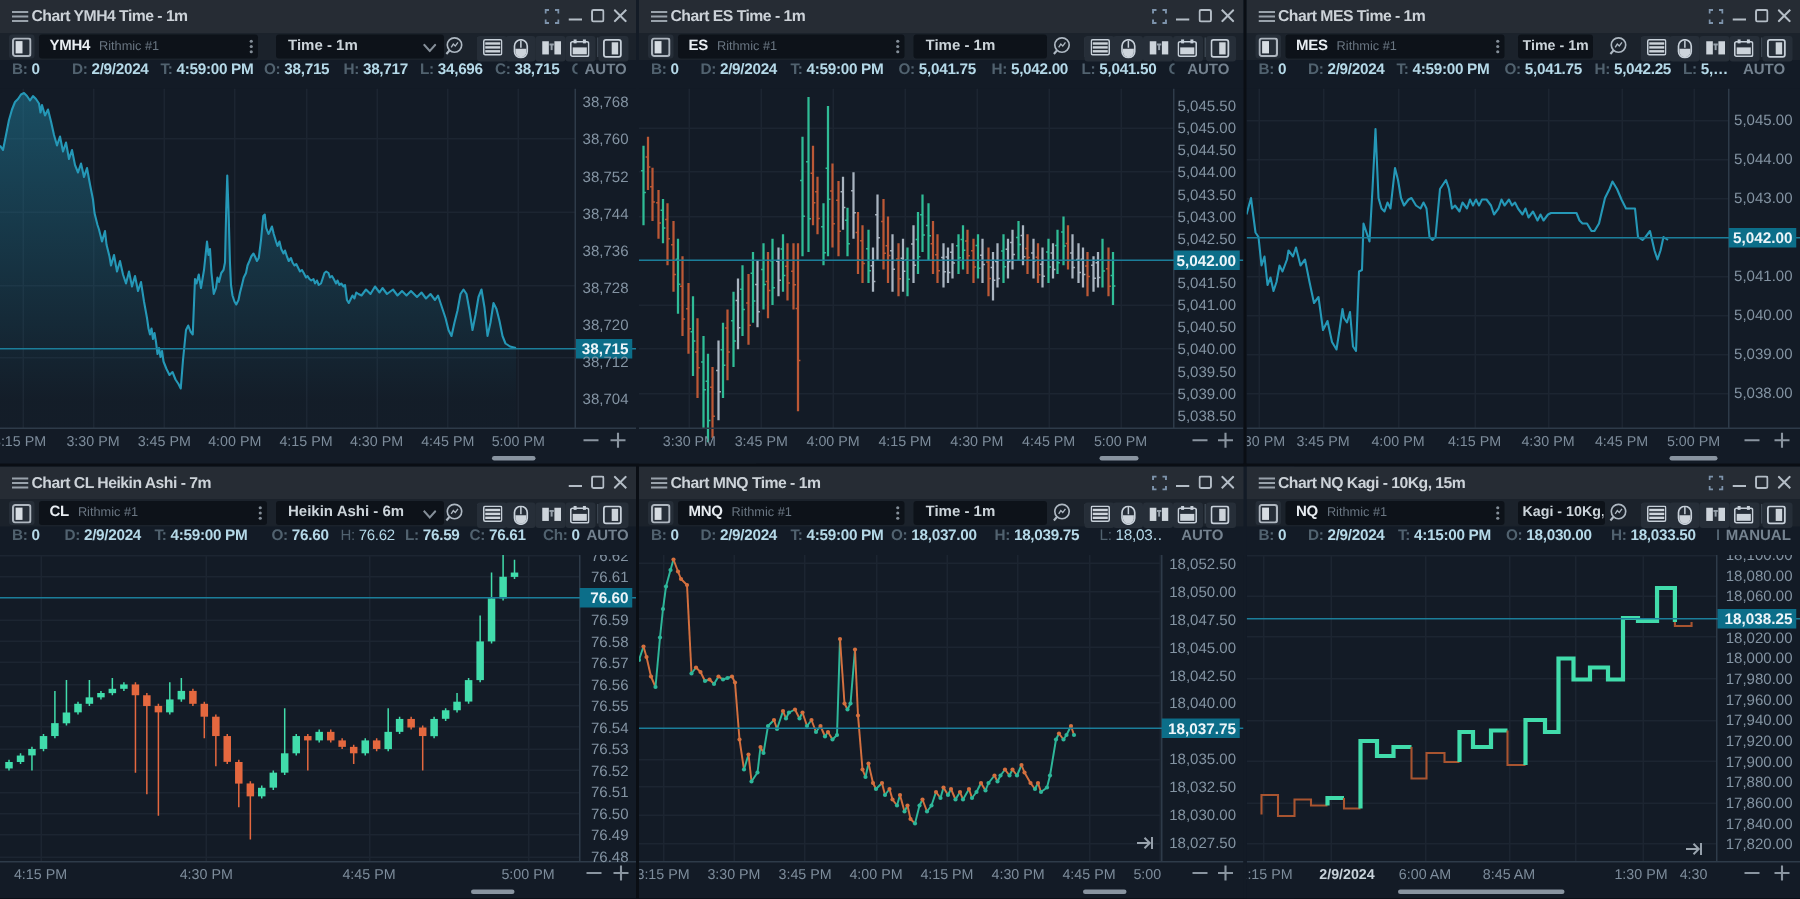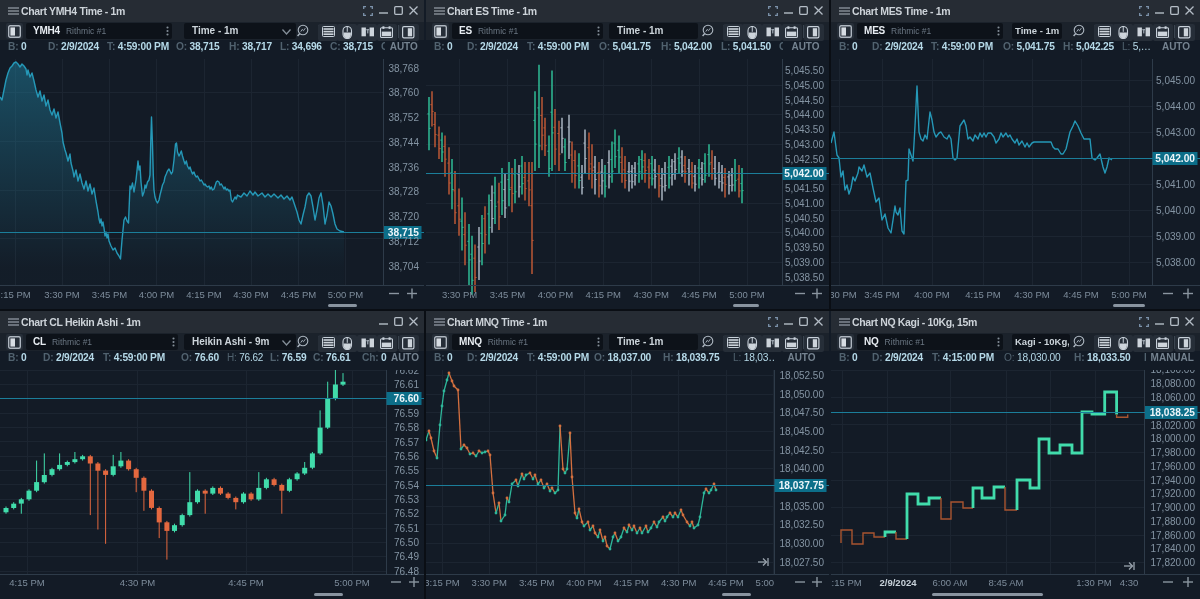--- a/index.html
+++ b/index.html
@@ -675,21 +675,21 @@
     <svg style="position:absolute;left:347.0px;top:25.5px" width="13" height="13" viewBox="0 0 13 13">
       <rect x="0.6" y="0.6" width="11.3" height="11.3" rx="1.4" fill="none" stroke="#c7d0d9" stroke-width="1.2"></rect>
       <rect x="5.8" y="2.2" width="4.3" height="8.1" fill="#cdd4db"></rect>
     </svg>
     <div style="position:absolute;left:0;top:41px;width:322px;height:16px;overflow:hidden">
       <div style="position:absolute;left:8px;top:0;font-size:10.2px;font-weight:700;letter-spacing:-0.2px;color:#51626f;white-space:nowrap">B: <span style="color:#b5d9e8">0</span></div>
       <div style="position:absolute;left:41px;top:0;font-size:10.2px;font-weight:700;letter-spacing:-0.2px;color:#51626f;white-space:nowrap">D: <span style="color:#b5d9e8">2/9/2024</span></div>
       <div style="position:absolute;left:100px;top:0;font-size:10.2px;font-weight:700;letter-spacing:-0.2px;color:#51626f;white-space:nowrap">T: <span style="color:#b5d9e8">4:59:00 PM</span></div>
       <div style="position:absolute;left:172px;top:0;font-size:10.2px;font-weight:700;letter-spacing:-0.2px;color:#51626f;white-space:nowrap">O: <span style="color:#b5d9e8">5,041.75</span></div>
       <div style="position:absolute;left:232px;top:0;font-size:10.2px;font-weight:700;letter-spacing:-0.2px;color:#51626f;white-space:nowrap">H: <span style="color:#b5d9e8">5,042.25</span></div>
-      <div style="position:absolute;left:291px;top:0;font-size:10.2px;font-weight:400;letter-spacing:-0.2px;color:#51626f;white-space:nowrap">L: <span style="color:#b5d9e8">5,…</span></div>
+      <div style="position:absolute;left:291px;top:0;font-size:10.2px;font-weight:700;letter-spacing:-0.2px;color:#51626f;white-space:nowrap">L: <span style="color:#b5d9e8">5,…</span></div>
     </div>
     <div style="position:absolute;left:321px;top:41px;width:48px;text-align:center;font-size:10px;font-weight:700;color:#74828f">AUTO</div>
     <svg style="position:absolute;left:0;top:59px" width="369" height="250" viewBox="0 0 369 250" font-family="Liberation Sans, sans-serif">
       <rect width="369" height="250" fill="#131b26"></rect>
       <line x1="8.5" y1="0" x2="8.5" y2="226.5" stroke="#1c2531" stroke-width="1"></line>
       <line x1="51.5" y1="0" x2="51.5" y2="226.5" stroke="#1c2531" stroke-width="1"></line>
       <line x1="101.5" y1="0" x2="101.5" y2="226.5" stroke="#1c2531" stroke-width="1"></line>
       <line x1="152.5" y1="0" x2="152.5" y2="226.5" stroke="#1c2531" stroke-width="1"></line>
       <line x1="201.5" y1="0" x2="201.5" y2="226.5" stroke="#1c2531" stroke-width="1"></line>
       <line x1="250.5" y1="0" x2="250.5" y2="226.5" stroke="#1c2531" stroke-width="1"></line>
@@ -735,21 +735,21 @@
   </div>
 <div style="position:absolute;left:0px;top:311px;width:424px;height:288px;background:#131b26;overflow:hidden">
     <div style="position:absolute;left:0;top:0;width:424px;height:22px;background:#262c34"></div>
     <svg style="position:absolute;left:8px;top:5px" width="11" height="12" viewBox="0 0 11 12">
       <g stroke="#99a2ab" stroke-width="1.2">
         <line x1="0" y1="3" x2="11" y2="3"></line>
         <line x1="0" y1="6" x2="11" y2="6"></line>
         <line x1="0" y1="9" x2="11" y2="9"></line>
       </g>
     </svg>
-    <div style="position:absolute;left:21px;top:4.5px;font-size:10.5px;font-weight:700;color:#ccd2d8;letter-spacing:-0.35px">Chart CL Heikin Ashi - 1m</div>
+    <div style="position:absolute;left:21px;top:4.5px;font-size:10.5px;font-weight:700;color:#ccd2d8;letter-spacing:-0.35px">Chart CL Heikin Ashi - 7m</div>
     <svg style="position:absolute;left:409.0px;top:6px" width="9" height="9" viewBox="0 0 9 9">
       <g stroke="#b4bdc6" stroke-width="1.3">
         <line x1="0.5" y1="0.5" x2="8.5" y2="8.5"></line>
         <line x1="8.5" y1="0.5" x2="0.5" y2="8.5"></line>
       </g>
     </svg>
     <svg style="position:absolute;left:393.8px;top:6px" width="9" height="9" viewBox="0 0 9 9">
       <rect x="0.7" y="0.7" width="7.6" height="7.6" fill="none" stroke="#b4bdc6" stroke-width="1.3" rx="1"></rect>
     </svg>
     <svg style="position:absolute;left:378.6px;top:12px" width="9" height="3" viewBox="0 0 9 3">
@@ -764,21 +764,21 @@
     <div style="position:absolute;left:26px;top:23px;width:152px;height:16px;background:#0d1219;border-radius:2px"></div>
     <div style="position:absolute;left:33px;top:25px;font-size:10px;font-weight:700;letter-spacing:-0.2px;color:#e8edf2">CL<span style="font-weight:400;font-size:8.5px;color:#6a7682;margin-left:6px;letter-spacing:0">Rithmic #1</span></div>
     <svg style="position:absolute;left:172px;top:25.5px" width="3" height="11" viewBox="0 0 3 11">
       <g fill="#848e98">
         <circle cx="1.5" cy="1.5" r="1.05"></circle>
         <circle cx="1.5" cy="5" r="1.05"></circle>
         <circle cx="1.5" cy="8.5" r="1.05"></circle>
       </g>
     </svg>
     <div style="position:absolute;left:184px;top:23px;width:112px;height:16px;background:#0d1219;border-radius:2px"></div>
-    <div style="position:absolute;left:192px;top:25px;font-size:10px;font-weight:700;color:#ccd4da;white-space:nowrap;max-width:103px;overflow:hidden">Heikin Ashi - 9m</div>
+    <div style="position:absolute;left:192px;top:25px;font-size:10px;font-weight:700;color:#ccd4da;white-space:nowrap;max-width:103px;overflow:hidden">Heikin Ashi - 6m</div>
     <svg style="position:absolute;left:282px;top:28.5px" width="9" height="6" viewBox="0 0 9 6">
       <polyline points="0.5,0.5 4.5,5 8.5,0.5" fill="none" stroke="#848e98" stroke-width="1.3"></polyline>
     </svg>
     <svg style="position:absolute;left:296px;top:24px" width="15" height="14" viewBox="0 0 15 14">
       <circle cx="7" cy="6" r="4.8" fill="none" stroke="#aeb8c2" stroke-width="1.1"></circle>
       <line x1="3.6" y1="9.7" x2="1.6" y2="12" stroke="#aeb8c2" stroke-width="1.4"></line>
       <path d="M4.8 7.6 L6.2 5.4 L7.5 6.7 L9.3 4.2" fill="none" stroke="#aeb8c2" stroke-width="0.9"></path>
     </svg>
     <div style="position:absolute;left:318px;top:24.5px;width:1px;height:13px;background:#3a444f"></div>
     <div style="position:absolute;left:318px;top:23.5px;width:20px;height:17px;background:#262e38;border-radius:2px"></div>
@@ -1422,21 +1422,21 @@
     <div style="position:absolute;left:342.5px;top:24.5px;width:1px;height:13px;background:#3a444f"></div>
     <div style="position:absolute;left:343.5px;top:23.5px;width:20px;height:17px;background:#262e38;border-radius:2px"></div>
     <svg style="position:absolute;left:347.0px;top:25.5px" width="13" height="13" viewBox="0 0 13 13">
       <rect x="0.6" y="0.6" width="11.3" height="11.3" rx="1.4" fill="none" stroke="#c7d0d9" stroke-width="1.2"></rect>
       <rect x="5.8" y="2.2" width="4.3" height="8.1" fill="#cdd4db"></rect>
     </svg>
     <div style="position:absolute;left:0;top:41px;width:314.5px;height:16px;overflow:hidden">
       <div style="position:absolute;left:8px;top:0;font-size:10.2px;font-weight:700;letter-spacing:-0.2px;color:#51626f;white-space:nowrap">B: <span style="color:#b5d9e8">0</span></div>
       <div style="position:absolute;left:41px;top:0;font-size:10.2px;font-weight:700;letter-spacing:-0.2px;color:#51626f;white-space:nowrap">D: <span style="color:#b5d9e8">2/9/2024</span></div>
       <div style="position:absolute;left:101px;top:0;font-size:10.2px;font-weight:700;letter-spacing:-0.2px;color:#51626f;white-space:nowrap">T: <span style="color:#b5d9e8">4:15:00 PM</span></div>
-      <div style="position:absolute;left:173px;top:0;font-size:10.2px;font-weight:400;letter-spacing:-0.2px;color:#51626f;white-space:nowrap">O: <span style="color:#b5d9e8">18,030.00</span></div>
+      <div style="position:absolute;left:173px;top:0;font-size:10.2px;font-weight:700;letter-spacing:-0.2px;color:#51626f;white-space:nowrap">O: <span style="color:#b5d9e8">18,030.00</span></div>
       <div style="position:absolute;left:243px;top:0;font-size:10.2px;font-weight:700;letter-spacing:-0.2px;color:#51626f;white-space:nowrap">H: <span style="color:#b5d9e8">18,033.50</span></div>
       <div style="position:absolute;left:313px;top:0;font-size:10.2px;font-weight:700;letter-spacing:-0.2px;color:#51626f;white-space:nowrap">L: <span style="color:#b5d9e8"></span></div>
     </div>
     <div style="position:absolute;left:313.5px;top:41px;width:55.5px;text-align:center;font-size:10px;font-weight:700;color:#74828f">MANUAL</div>
     <svg style="position:absolute;left:0;top:59px" width="369" height="229" viewBox="0 0 369 229" font-family="Liberation Sans, sans-serif">
       <rect width="369" height="229" fill="#131b26"></rect>
       <line x1="11.5" y1="0" x2="11.5" y2="204" stroke="#1c2531" stroke-width="1"></line>
       <line x1="56.5" y1="0" x2="56.5" y2="204" stroke="#1c2531" stroke-width="1"></line>
       <line x1="119.5" y1="0" x2="119.5" y2="204" stroke="#1c2531" stroke-width="1"></line>
       <line x1="175.5" y1="0" x2="175.5" y2="204" stroke="#1c2531" stroke-width="1"></line>

